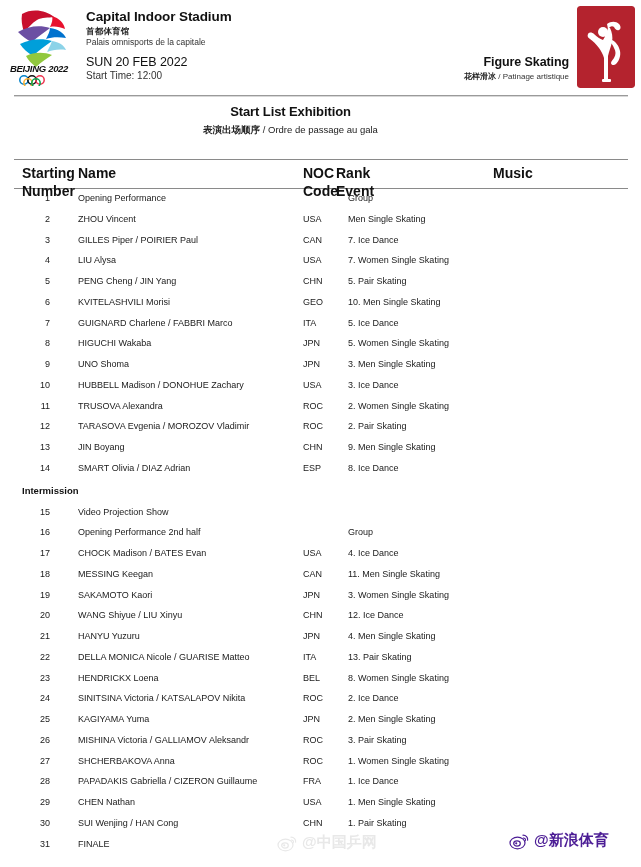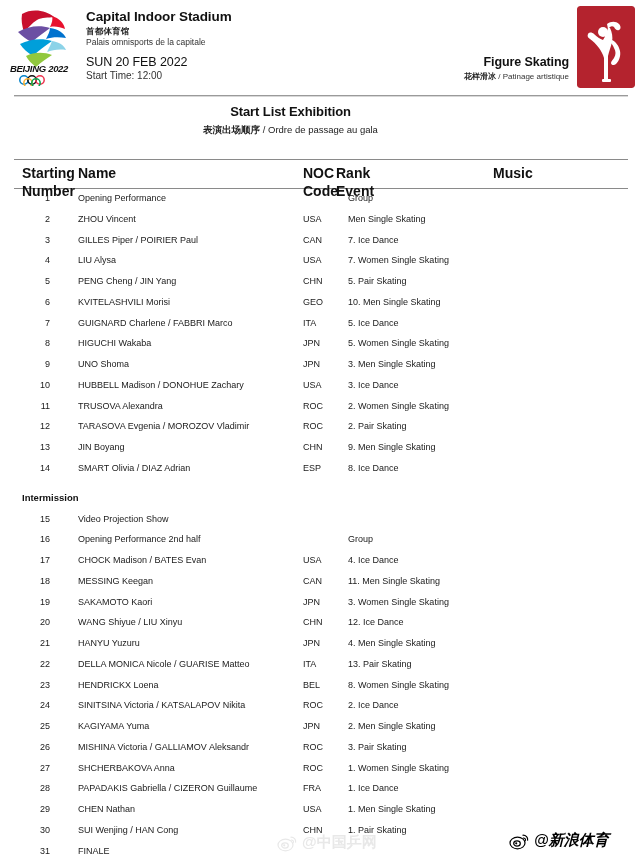--- a/index.html
+++ b/index.html
@@ -84,34 +84,34 @@
   }
   .row .rank {
     position:absolute; left:334px; top:3px;
     font-size:9px; color:#1a1a1a; white-space:nowrap;
   }
   .row .music {
     position:absolute; left:479px; top:3px;
     font-size:9px; color:#1a1a1a; white-space:nowrap;
   }
 
-  .section-break { position:relative; height:22px;margin-top:7px; }
+  .section-break { position:relative; height:22px; }
   .section-break .label {
     position:absolute; left:8px; top:4px;
     font-size:9.5px; font-weight:bold; color:#111;
   }
 
   
   .watermark {
     position:absolute; display:flex; align-items:center; gap:5px;
     font-weight:bold; white-space:nowrap; user-select:none;
   }
   .wm-center { left:277px; top:833px; color:#e8e8e8; font-size:15px; }
   .wm-right  { left:509px; top:831px; color:#dcdcdc; font-size:15px; }
-  .wm-right  { color:#000000;font-style:italic; }
+  .wm-right  { color:#4c1d95; }
   .wm-logo { width:20px; height:18px; flex:0 0 auto; }
   .wm-logo svg { display:block; }
 </style>
 </head>
 <body>
 
 <div class="page">
 
   <div class="doc-header">
 

